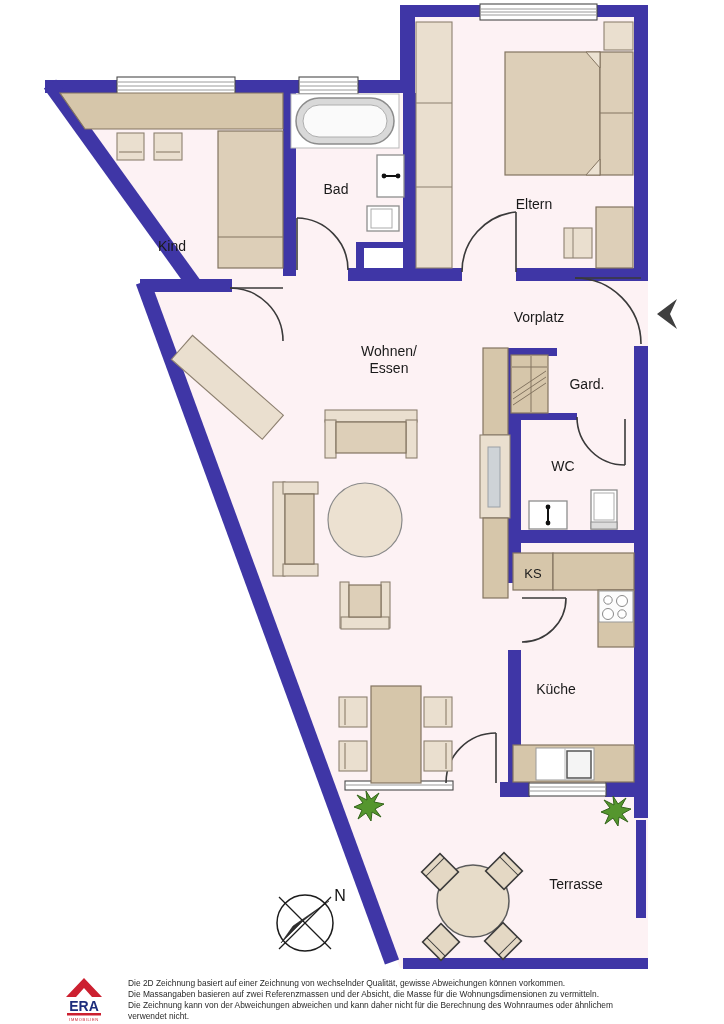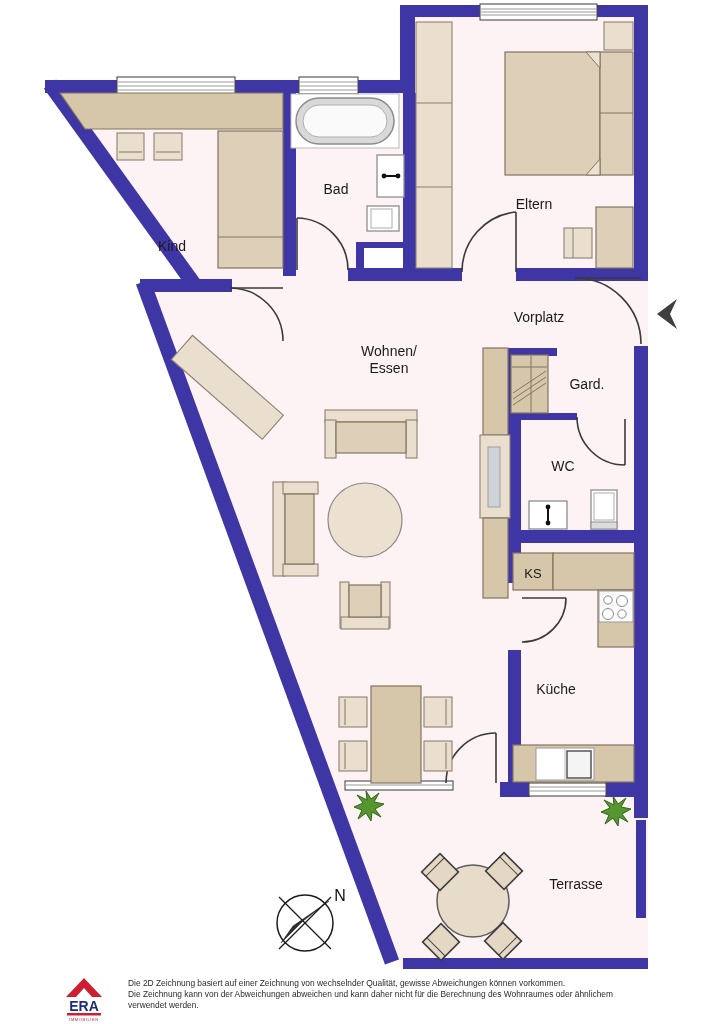--- a/index.html
+++ b/index.html
@@ -319,16 +319,17 @@
   <g>
     <polygon points="66,997 84,978 102,997 92,997 84,988 76,997" fill="#cc2030"></polygon>
     <text x="84" y="1011" text-anchor="middle" font-size="14" font-weight="bold" fill="#1d2d7c">ERA</text>
     <rect x="67" y="1013" width="34" height="2.5" fill="#cc2030"></rect>
     <text x="84" y="1020.5" text-anchor="middle" font-size="4" letter-spacing="0.6" fill="#cc2030">IMMOBILIEN</text>
   </g>
 </svg>
 
   <div class="legal">
     <div>Die 2D Zeichnung basiert auf einer Zeichnung von wechselnder Qualität, gewisse Abweichungen können vorkommen.</div>
+    <div>Die Massangaben basieren auf zwei Referenzmassen und der Absicht, die Masse für die Wohnungsdimensionen zu vermitteln.</div>
     <div>Die Zeichnung kann von der Abweichungen abweichen und kann daher nicht für die Berechnung des Wohnraumes oder ähnlichem</div>
-    <div>verwendet werden.</div>
+    <div>verwendet nicht.</div>
   </div>
 </div>
 
 </body></html>

